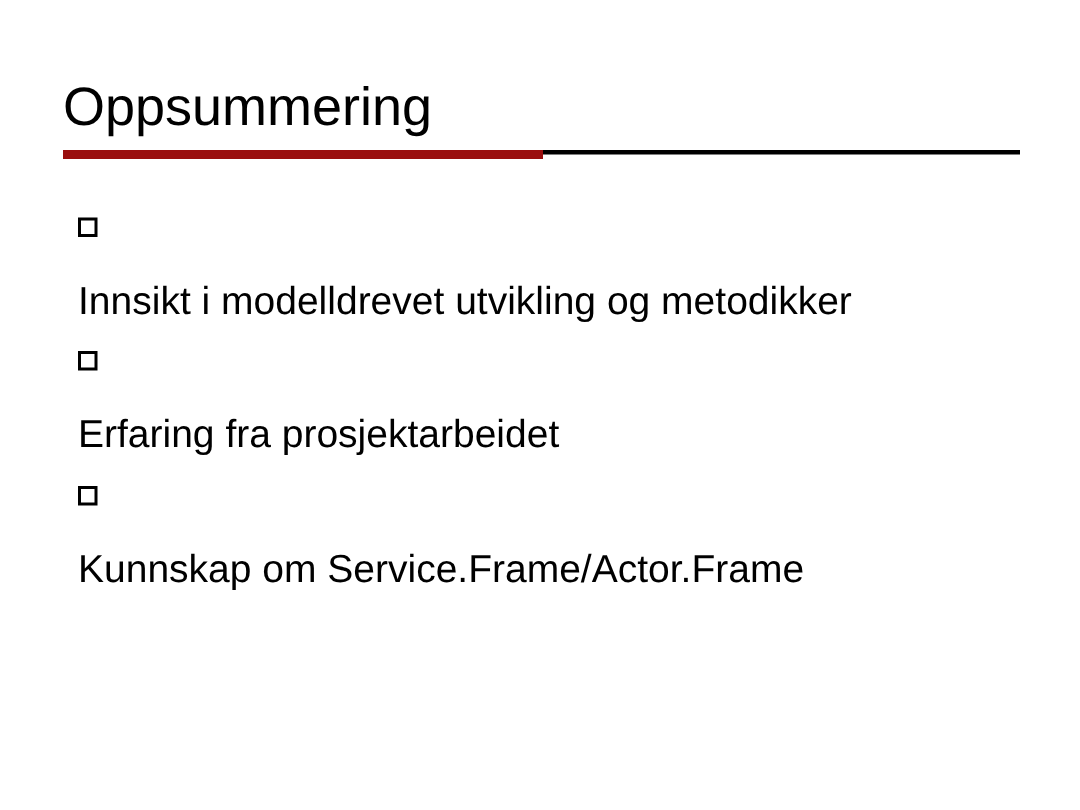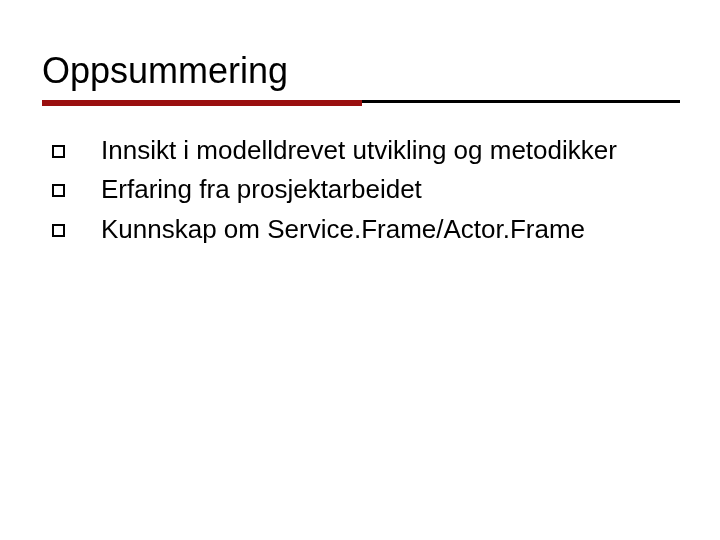--- a/index.html
+++ b/index.html
@@ -47,24 +47,25 @@
     background: #9a0f0f;
   }
   .bullets {
     list-style: none;
     padding: 0;
     margin: 0 0 0 10px;
   }
   .bullets li {
     display: flex;
     align-items: flex-start;
-    gap: 36px;
+    gap: 26px;
     font-size: 26px;
     line-height: 1.28;
     margin-bottom: 6px;
+    flex-direction: column;
   }
   .square-bullet {
     flex: 0 0 auto;
     width: 13px;
     height: 13px;
     margin-top: 11px;
     box-sizing: border-box;
     border: 2px solid #000;
     background: transparent;
   }

